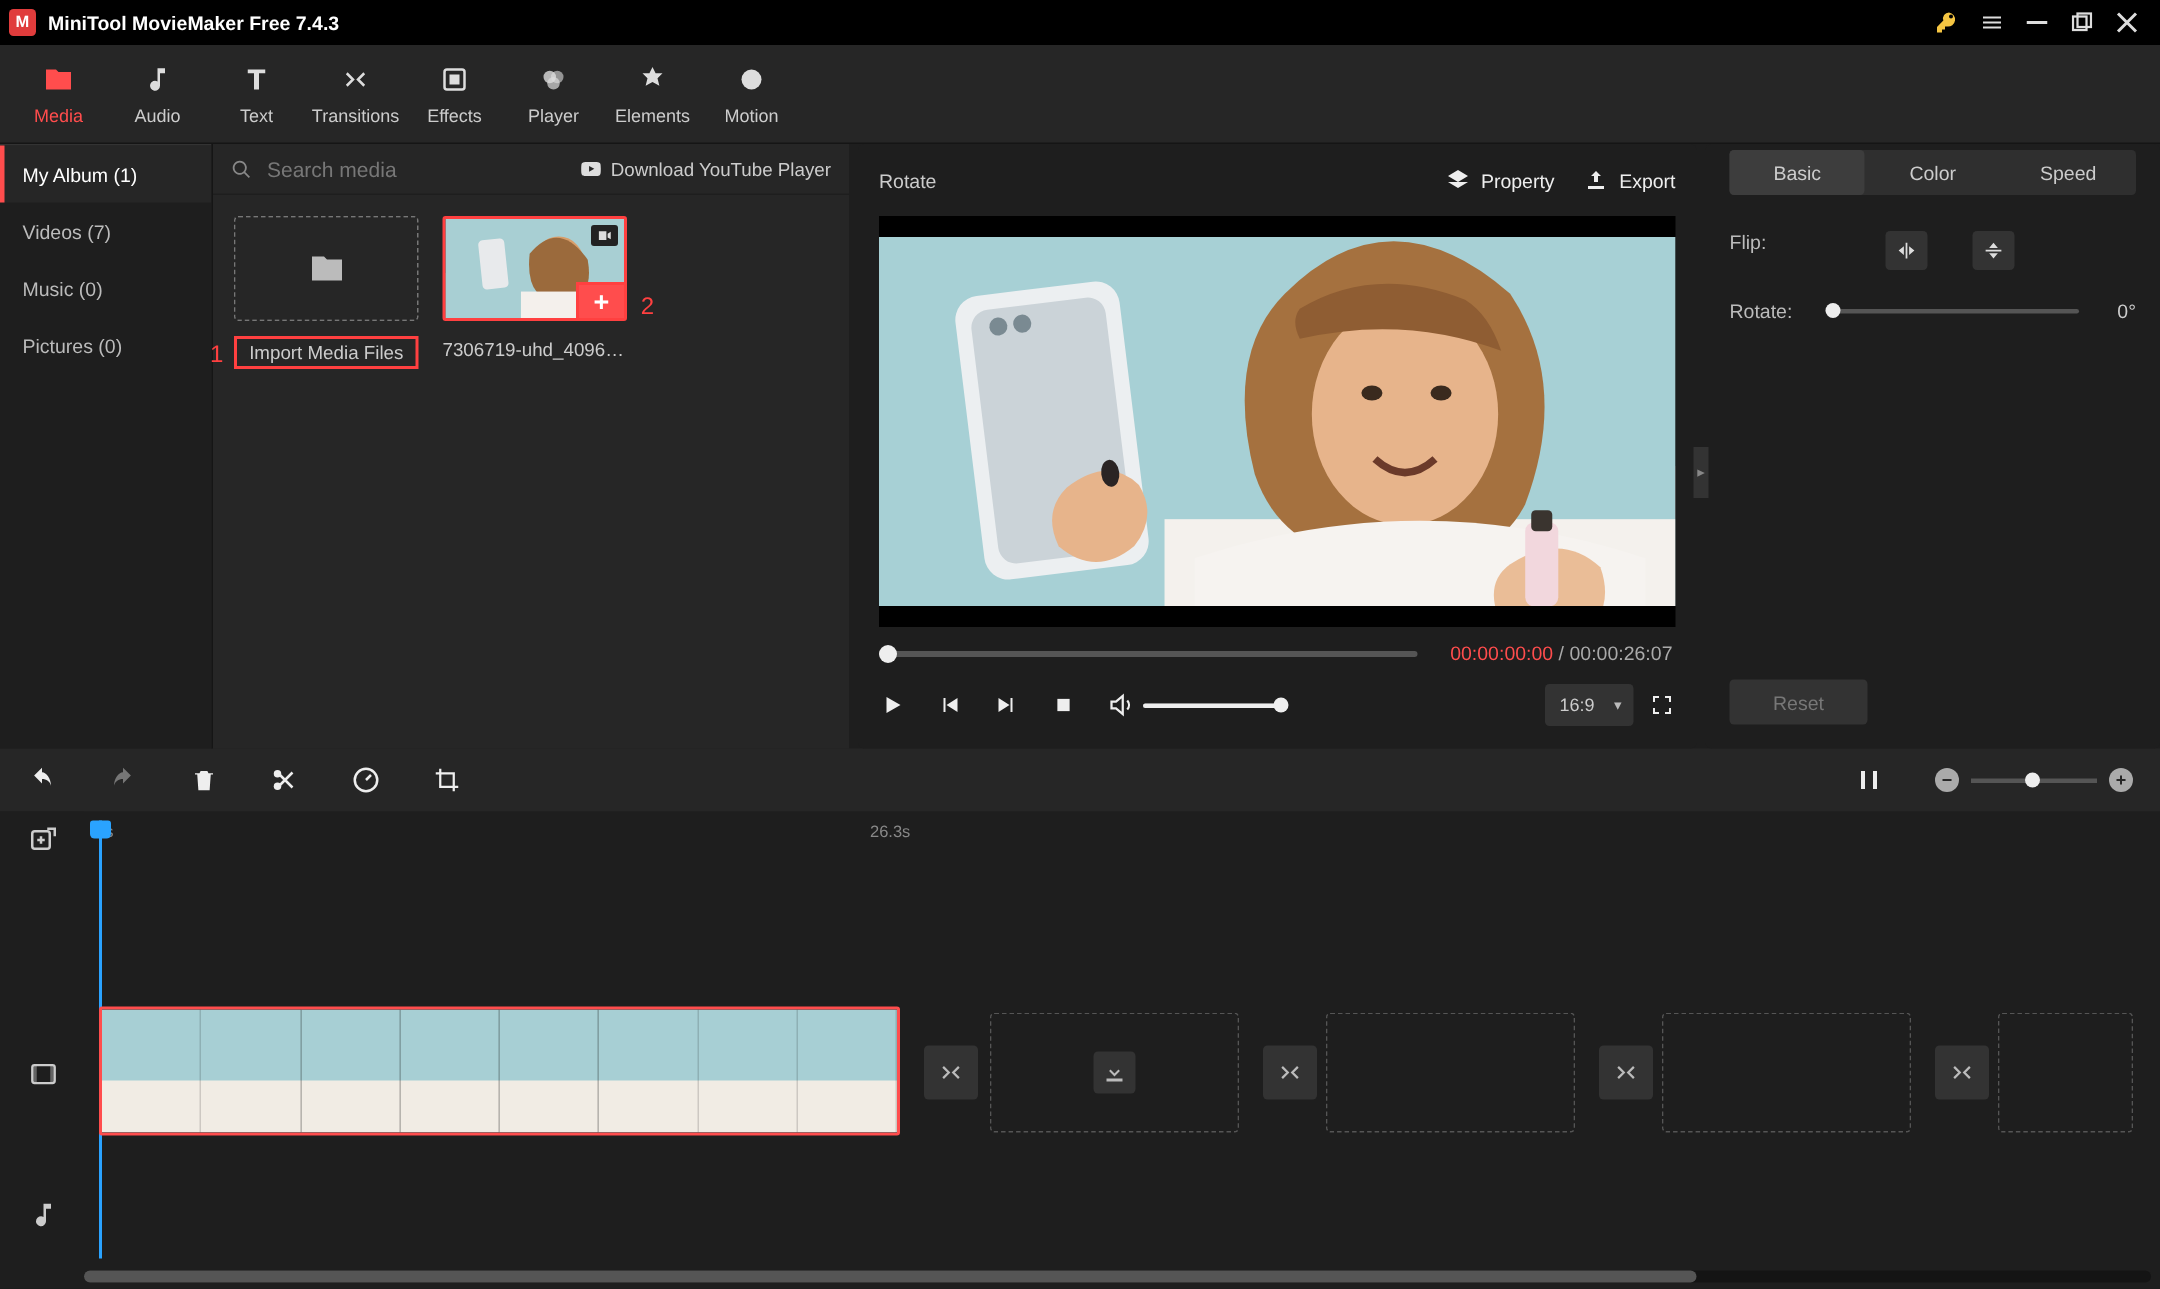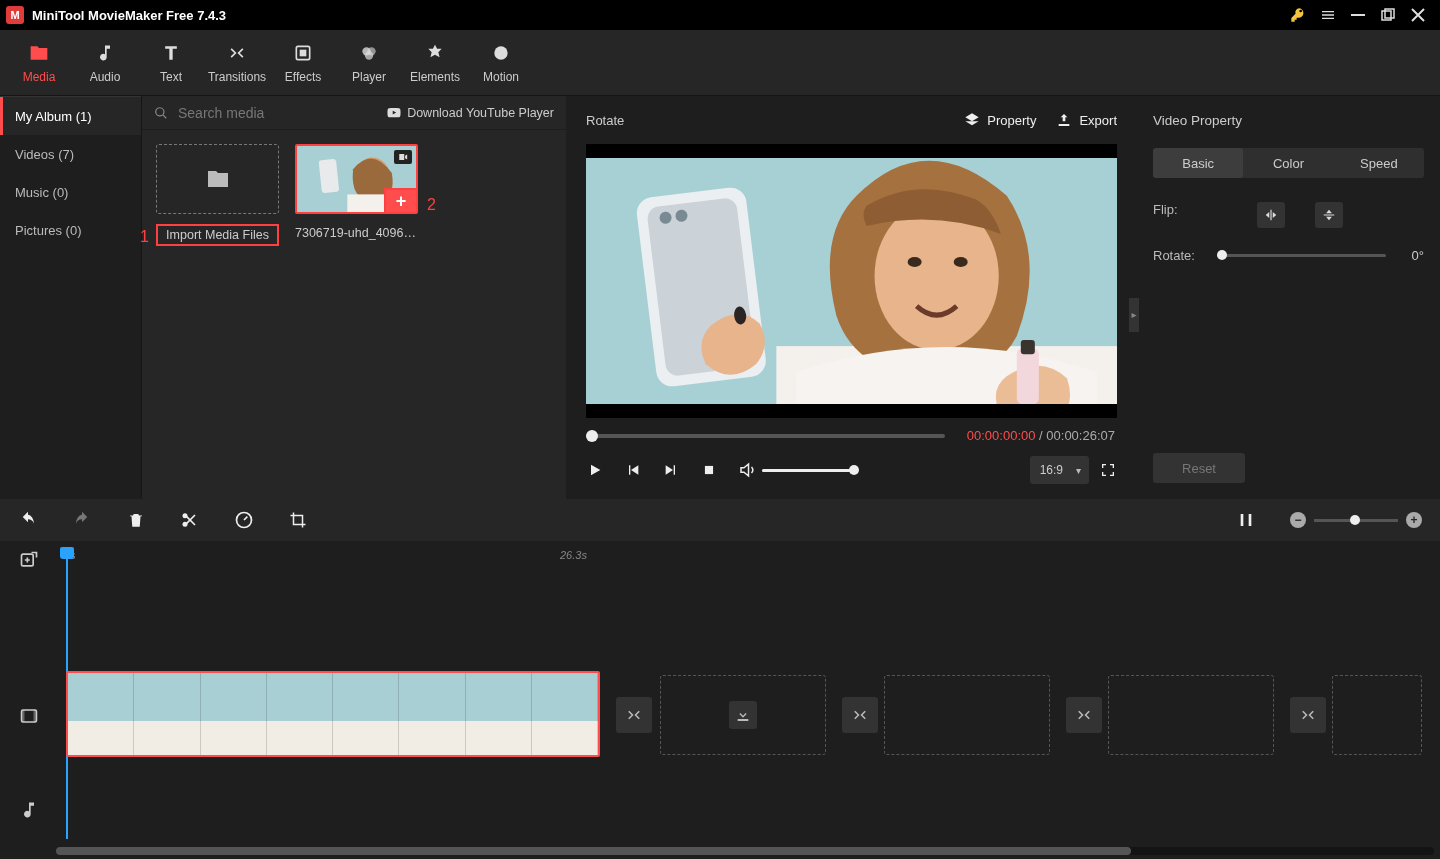--- a/index.html
+++ b/index.html
@@ -389,21 +389,20 @@
             <svg width="16" height="16" viewBox="0 0 24 24" fill="none" stroke="#eee" stroke-width="2">
               <path d="M4 9V4h5M20 9V4h-5M4 15v5h5M20 15v5h-5"></path>
             </svg>
           </span>
       </div>
     </div>
     <div class="mid-handle">▸</div>
   </div>
 
   <div class="prop">
-    <div class="prop-head">Video Property</div>
     <div class="tabs3">
       <div class="tab3 active">Basic</div>
       <div class="tab3">Color</div>
       <div class="tab3">Speed</div>
     </div>
     <div class="prop-row">
       <span class="prop-label">Flip:</span>
       <span class="sq-btn">
           <svg width="16" height="14" viewBox="0 0 24 24" fill="#ddd">
             <path d="M11 3h2v18h-2zM3 12l6-5v10zM21 12l-6-5v10z"></path>
@@ -499,21 +498,21 @@
         </svg>
       </span>
     <span class="tl-gico" style="top:258px;">
         <svg width="20" height="20" viewBox="0 0 24 24" fill="#ccc">
           <path d="M12 3v10.55A4 4 0 1 0 14 17V7h4V3z"></path>
         </svg>
       </span>
   </div>
   <div class="ruler">
     <span class="tick" style="left:8px;">0s</span>
-    <span class="tick" style="left:504px;font-style:italic;">26.3s</span>
+    <span class="tick" style="left:524px;">26.3s</span>
   </div>
   <div class="playhead"></div>
 
   <div class="track t1"></div>
 
   <div class="track video">
     <div class="clip-strip">
       <div class="frame"></div>
         <div class="frame"></div>
         <div class="frame"></div>

